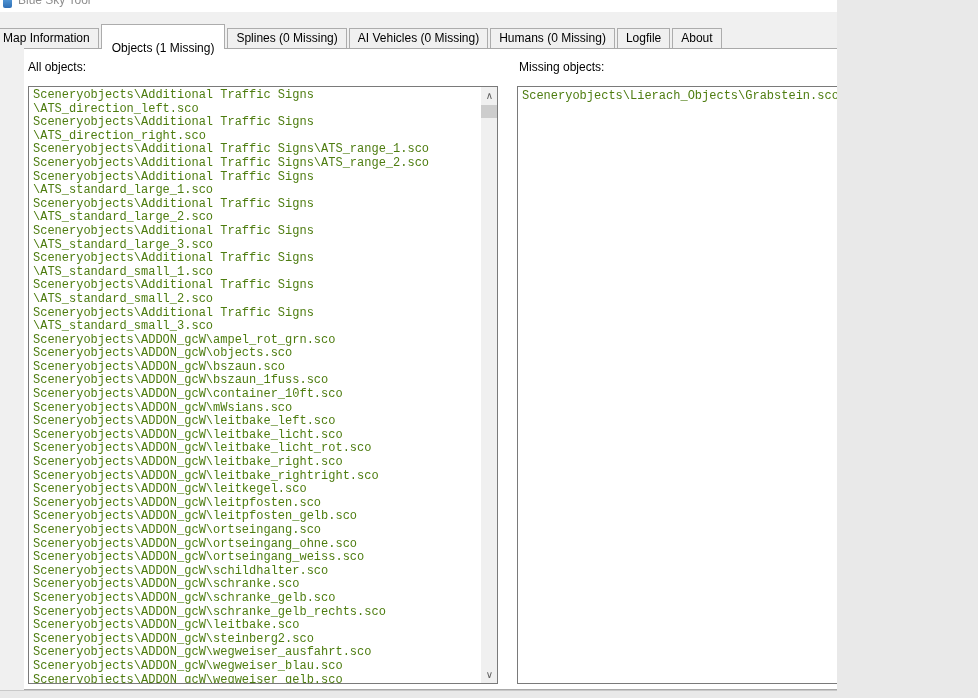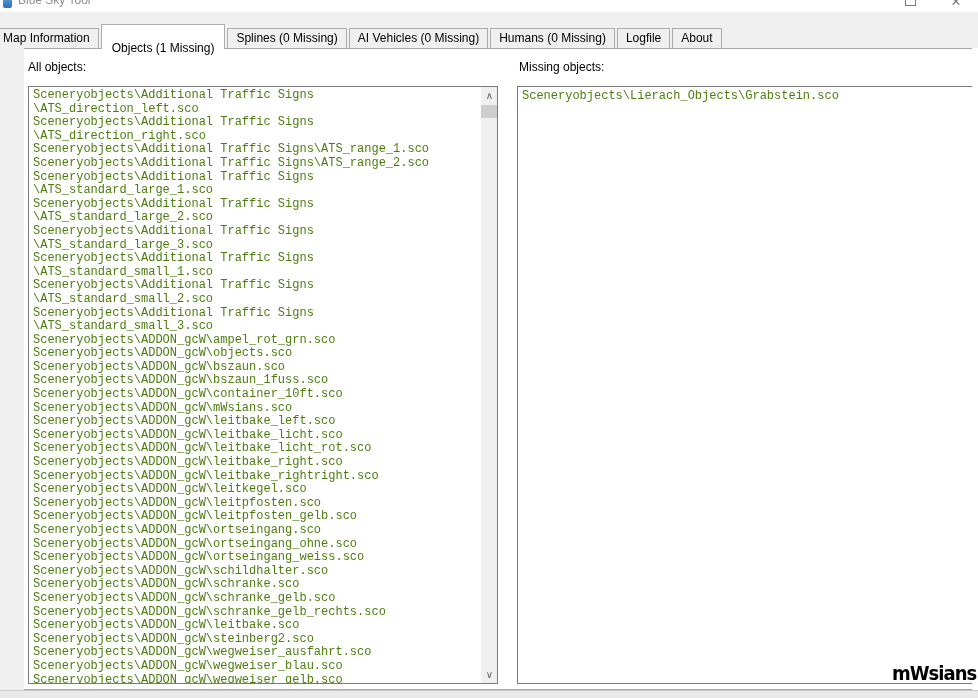--- a/index.html
+++ b/index.html
@@ -1,21 +1,21 @@
 <!DOCTYPE html>
 <html style="--win-bg: #f0f0f0; --page-bg: #ffffff; --tab-border: #acacac; --page-border: #a9a9a9; --box-border: #7a7a7a; --thumb: #cdcdcd; --arrow: #606060; --title-fg: #8f8f8f;"><head>
 <meta charset="utf-8">
 <style>
   :root{
     --win-bg:#f0f0f0; --page-bg:#ffffff; --tab-border:#acacac; --page-border:#a9a9a9;
     --box-border:#7a7a7a; --thumb:#cdcdcd; --arrow:#606060; --title-fg:#8f8f8f;
   }
   *{box-sizing:border-box;margin:0;padding:0;}
   body{margin:0;background:#e9e9e9;font-family:"Liberation Sans",sans-serif;}
-  .screen{position:relative;width:978px;height:698px;background:#e9e9e9;overflow:hidden;text-decoration:underline;}
+  .screen{position:relative;width:837px;height:698px;background:#e9e9e9;overflow:hidden;text-decoration:underline;}
 
   
   .titlebar{position:absolute;top:0;left:0;width:978px;height:12px;background:#ffffff;overflow:hidden;}
   .app-icon{position:absolute;left:3px;top:-3px;width:9px;height:11px;background:linear-gradient(#5aa0dd,#2f6fb5);border-radius:2px;}
   .title-text{position:absolute;left:18px;top:-7px;font-size:12px;color:var(--title-fg);white-space:nowrap;}
   .btn-max{position:absolute;left:905px;top:-4px;width:11px;height:10px;border:1px solid #7a7a7a;background:#fff;}
   .btn-close{position:absolute;left:948px;top:-7px;width:16px;height:18px;font-size:13px;color:#7a7a7a;text-align:center;line-height:18px;}
 
   
   .window-body{position:absolute;top:12px;left:0;width:978px;height:679px;background:var(--win-bg);border-bottom:1px solid #c9c9c9;}

